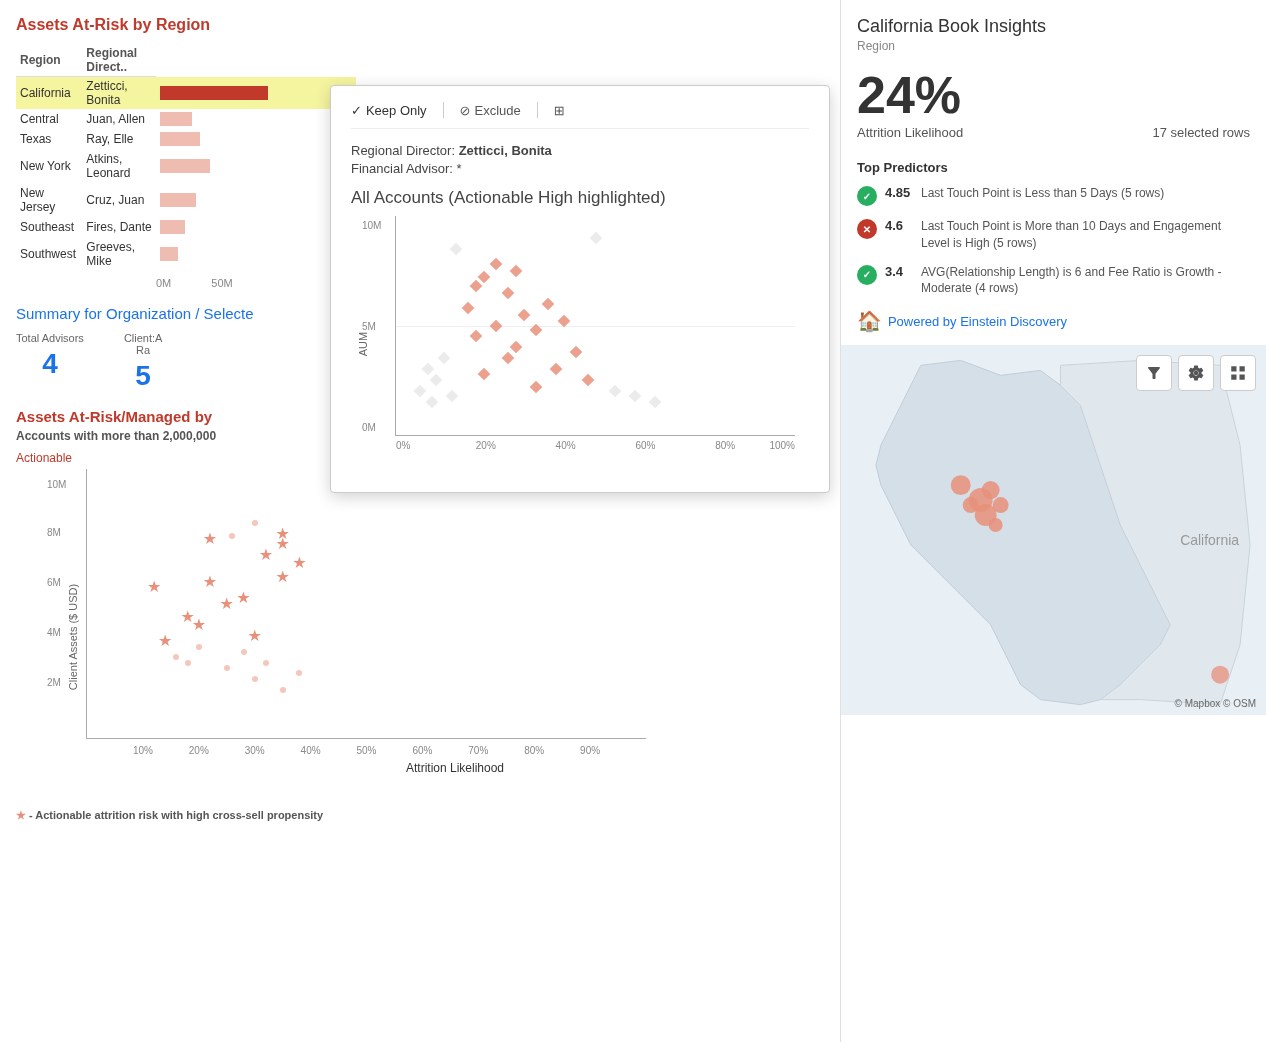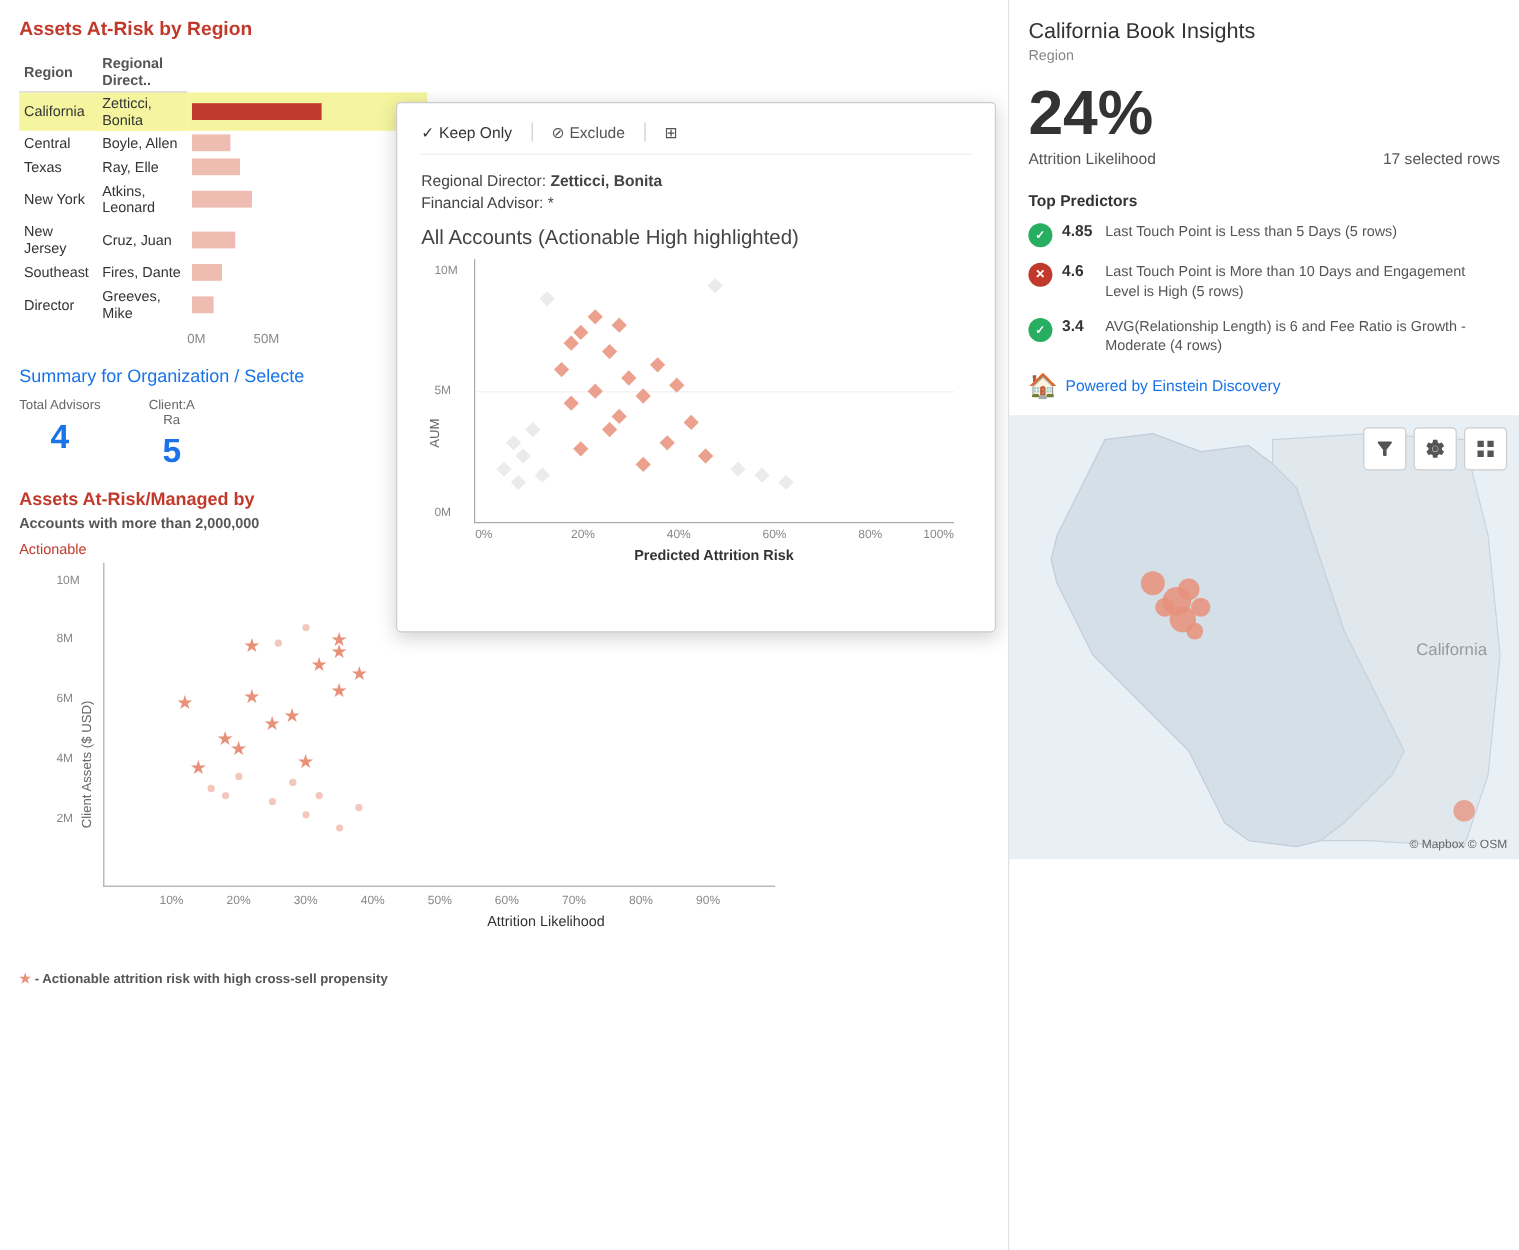--- a/index.html
+++ b/index.html
@@ -123,21 +123,21 @@
           <tbody id="region-tbody">
           <tr class="highlighted">
                 <td>California</td>
                 <td style="background: rgb(245, 245, 160); padding: 2px 4px;">Zetticci, Bonita</td>
                 <td class="bar-cell">
                   <div style="height: 14px; width: 108px; background: rgb(192, 57, 43); opacity: 1;"></div>
                 </td>
               </tr>
               <tr>
                 <td>Central</td>
-                <td>Boyle, Allen</td>
+                <td>Juan, Allen</td>
                 <td class="bar-cell">
                   <div style="height: 14px; width: 32.4px; background: rgb(232, 160, 144); opacity: 0.7;"></div>
                 </td>
               </tr>
               <tr>
                 <td>Texas</td>
                 <td>Ray, Elle</td>
                 <td class="bar-cell">
                   <div style="height: 14px; width: 39.6px; background: rgb(232, 160, 144); opacity: 0.7;"></div>
                 </td>
@@ -157,21 +157,21 @@
                 </td>
               </tr>
               <tr>
                 <td>Southeast</td>
                 <td>Fires, Dante</td>
                 <td class="bar-cell">
                   <div style="height: 14px; width: 25.2px; background: rgb(232, 160, 144); opacity: 0.7;"></div>
                 </td>
               </tr>
               <tr>
-                <td>Director</td>
+                <td>Southwest</td>
                 <td>Greeves, Mike</td>
                 <td class="bar-cell">
                   <div style="height: 14px; width: 18px; background: rgb(232, 160, 144); opacity: 0.7;"></div>
                 </td>
               </tr>
             </tbody>
         </table>
         <div style="font-size:11px; color:#888; margin-top:2px; padding-left:140px; display:flex; gap:40px;">
           <span>0M</span>
           <span>50M</span>
@@ -330,21 +330,20 @@
               <div style="position: absolute; width: 9px; height: 9px; left: 12%; bottom: 35%; transform: translate(-50%, 50%) rotate(45deg); background: rgb(204, 204, 204); opacity: 0.4;"></div>
               <div style="position: absolute; width: 9px; height: 9px; left: 6%; bottom: 20%; transform: translate(-50%, 50%) rotate(45deg); background: rgb(204, 204, 204); opacity: 0.4;"></div>
               <div style="position: absolute; width: 9px; height: 9px; left: 14%; bottom: 18%; transform: translate(-50%, 50%) rotate(45deg); background: rgb(204, 204, 204); opacity: 0.4;"></div>
               <div style="position: absolute; width: 9px; height: 9px; left: 9%; bottom: 15%; transform: translate(-50%, 50%) rotate(45deg); background: rgb(204, 204, 204); opacity: 0.4;"></div>
               <div style="position: absolute; width: 9px; height: 9px; left: 50%; bottom: 90%; transform: translate(-50%, 50%) rotate(45deg); background: rgb(204, 204, 204); opacity: 0.4;"></div>
               <div style="position: absolute; width: 9px; height: 9px; left: 25%; bottom: 78%; transform: translate(-50%, 50%) rotate(45deg); background: rgb(232, 144, 122); opacity: 0.85;"></div>
               <div style="position: absolute; width: 9px; height: 9px; left: 30%; bottom: 75%; transform: translate(-50%, 50%) rotate(45deg); background: rgb(232, 144, 122); opacity: 0.85;"></div>
               <div style="position: absolute; width: 9px; height: 9px; left: 20%; bottom: 68%; transform: translate(-50%, 50%) rotate(45deg); background: rgb(232, 144, 122); opacity: 0.85;"></div>
             </div>
         </div>
-        <div style="text-align:center; font-size:12px; color:#333; font-weight:600; margin-top:20px; width:400px;">Predicted Attrition Risk</div>
       </div>
     </div>
   </div>
 
   <div class="right-panel">
     <div class="right-title">California Book Insights</div>
     <div class="right-subtitle">Region</div>
 
     <div class="attrition-pct">24%</div>
     <div class="attrition-row">

